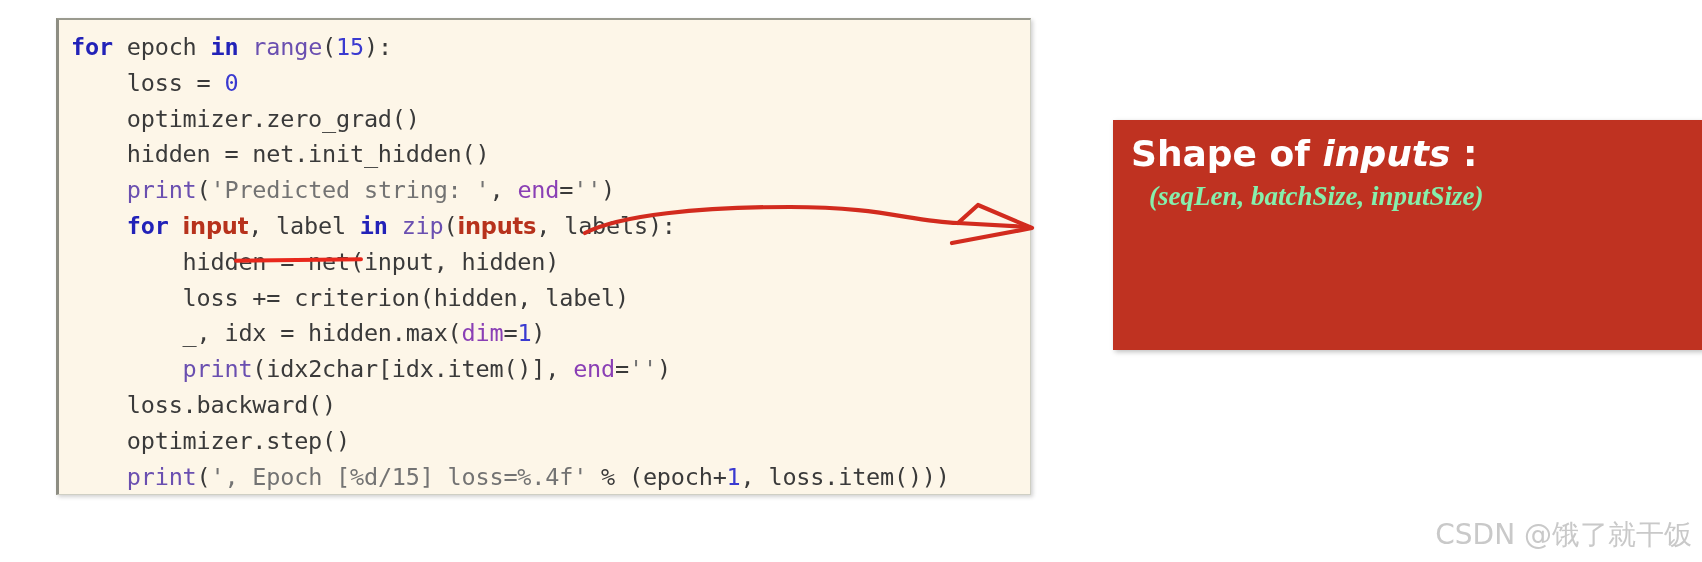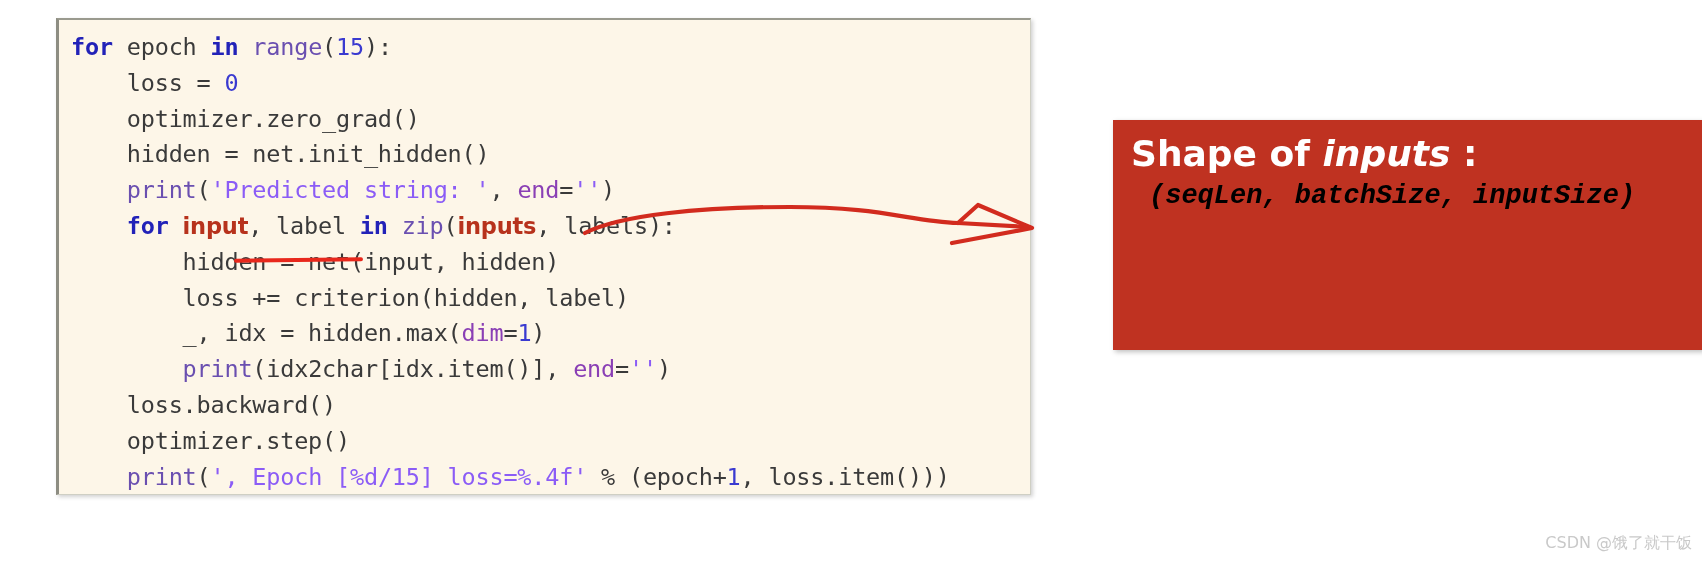--- a/index.html
+++ b/index.html
@@ -22,21 +22,21 @@
   }
   #code-lines{
     font-family:"DejaVu Sans Mono","Liberation Mono",monospace;
     font-size:23.5px;line-height:35.8px;letter-spacing:-0.2px;
     white-space:pre;color:#3a3a3a;
   }
   .cl{ padding-left:12px; position:relative;}
   .kw{color:#2222b8;font-weight:bold;}
   .fn{color:#6a4fb0;}
   .num{color:#3a3ad0;}
-  .str{color:#8b5cf6;}
+  .str{color:#737373;}
   .kwarg{color:#8a3fb5;text-align:center;}
   .plain{color:#3a3a3a;}
   .hl{color:#b7321c;font-weight:bold;font-family:"DejaVu Sans","Liberation Sans",sans-serif;font-size:22.5px;}
 
   
   #input-underline{
     position:absolute;left:175px;top:238px;width:129px;height:4px;
     background:#e8281c;border-radius:2px;
     transform:rotate(-0.7deg);
   }
@@ -52,31 +52,31 @@
     box-sizing:border-box;
     padding:14px 0 0 0;
   }
   .rb-head{
     color:#ffffff;font-family:"DejaVu Sans","Liberation Sans",sans-serif;
     font-weight:bold;font-size:36px;line-height:40px;padding-left:18px;
     white-space:pre;
   }
   .rb-head i{font-style:italic;}
   .rb-tuple{
-    color:#000000;font-family:Liberation Mono, monospace;
+    color:#86efac;font-family:Liberation Serif, serif;
     font-weight:bold;font-style:italic;font-size:27px;line-height:44px;
     white-space:pre;
   }
   .t1{padding-left:36px;}
   .t2{padding-left:70px;}
 
   
   #watermark{
     position:absolute;right:10px;bottom:8px;
-    color:#c9c9c9;font-size:16px;
+    color:#c9c9c9;font-size:28px;
     font-family:"DejaVu Sans","Liberation Sans",sans-serif;
     white-space:pre;
   }
 </style>
 </head>
 <body>
 
 <div id="code-box">
   <div id="code-lines"><div class="cl"><span class="kw">for </span><span class="plain">epoch </span><span class="kw">in </span><span class="fn">range</span><span class="plain">(</span><span class="num">15</span><span class="plain">):</span></div><div class="cl"><span class="plain">    loss = </span><span class="num">0</span></div><div class="cl"><span class="plain">    optimizer.zero_grad()</span></div><div class="cl"><span class="plain">    hidden = net.init_hidden()</span></div><div class="cl"><span class="plain">    </span><span class="fn">print</span><span class="plain">(</span><span class="str">'Predicted string: '</span><span class="plain">, </span><span class="kwarg">end</span><span class="plain">=</span><span class="str">''</span><span class="plain">)</span></div><div class="cl"><span class="plain">    </span><span class="kw">for </span><span class="hl">input</span><span class="plain">, label </span><span class="kw">in </span><span class="fn">zip</span><span class="plain">(</span><span class="hl">inputs</span><span class="plain">, labels):</span></div><div class="cl"><span class="plain">        hidden = net(input, hidden)</span></div><div class="cl"><span class="plain">        loss += criterion(hidden, label)</span></div><div class="cl"><span class="plain">        _, idx = hidden.max(</span><span class="kwarg">dim</span><span class="plain">=</span><span class="num">1</span><span class="plain">)</span></div><div class="cl"><span class="plain">        </span><span class="fn">print</span><span class="plain">(idx2char[idx.item()], </span><span class="kwarg">end</span><span class="plain">=</span><span class="str">''</span><span class="plain">)</span></div><div class="cl"><span class="plain">    loss.backward()</span></div><div class="cl"><span class="plain">    optimizer.step()</span></div><div class="cl"><span class="plain">    </span><span class="fn">print</span><span class="plain">(</span><span class="str">', Epoch [%d/15] loss=%.4f'</span><span class="plain"> % (epoch+</span><span class="num">1</span><span class="plain">, loss.item()))</span></div></div>
   <div id="input-underline"></div>

